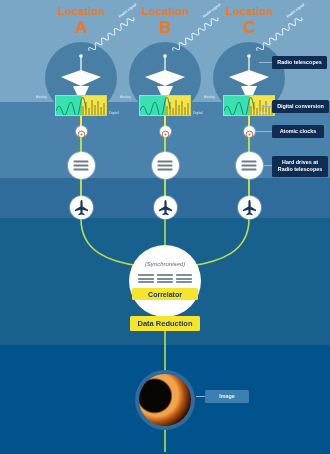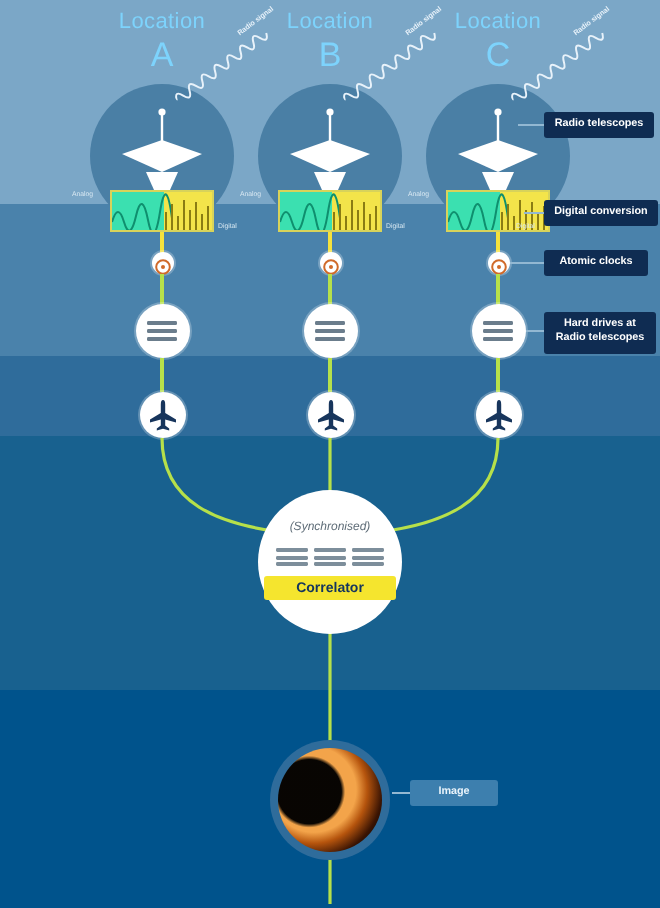--- a/index.html
+++ b/index.html
@@ -12,22 +12,22 @@
 
   
   .band{position:absolute;left:0;width:330px;}
   .band.b1{top:0;   height:102px;background:#7ba7c7;}
   .band.b2{top:102px;height:76px; background:#4a82ab;}
   .band.b3{top:178px;height:40px; background:#2f6c9b;}
   .band.b4{top:218px;height:127px;background:#18618f;}
   .band.b5{top:345px;height:109px;background:#00538c;}
 
   
-  .loc-head{position:absolute;text-align:center;width:90px;color:#7dd3fc;
-    font-weight:normal;line-height:1.05;}
+  .loc-head{position:absolute;text-align:center;width:90px;color:#f97316;
+    font-weight:bold;line-height:1.05;}
   .loc-head .w{display:block;font-size:11px;letter-spacing:.2px;}
   .loc-head .l{display:block;font-size:17px;margin-top:1px;}
 
   
   .scope{position:absolute;width:72px;height:72px;border-radius:50%;
     background:#4a7fa5;}
   .scope-inner{position:absolute;inset:0;}
 
   
   .radiosig{position:absolute;width:64px;height:26px;
@@ -314,20 +314,21 @@
         </div>
       <div class="drv">
           <i></i>
           <i></i>
           <i></i>
         </div>
     </div>
   </div>
   <div class="ybox" id="correlator-box" style="left:132px;top:288px;">Correlator</div>
 
+  <div class="ybox" id="datared-box" style="left:130px;top:316px;">Data Reduction</div>
 
   <div id="bh-outer" style="left:135px;top:370px;">
     <div id="bh-inner"></div>
   </div>
 
   <div class="leader" style="left:259px;top:62px;width:14px;"></div>
   <div class="callout" style="left:272px;top:56px;width:55px;">Radio telescopes</div>
 
   <div class="leader" style="left:262px;top:106px;width:11px;"></div>
   <div class="callout" style="left:272px;top:100px;width:57px;">Digital conversion</div>

